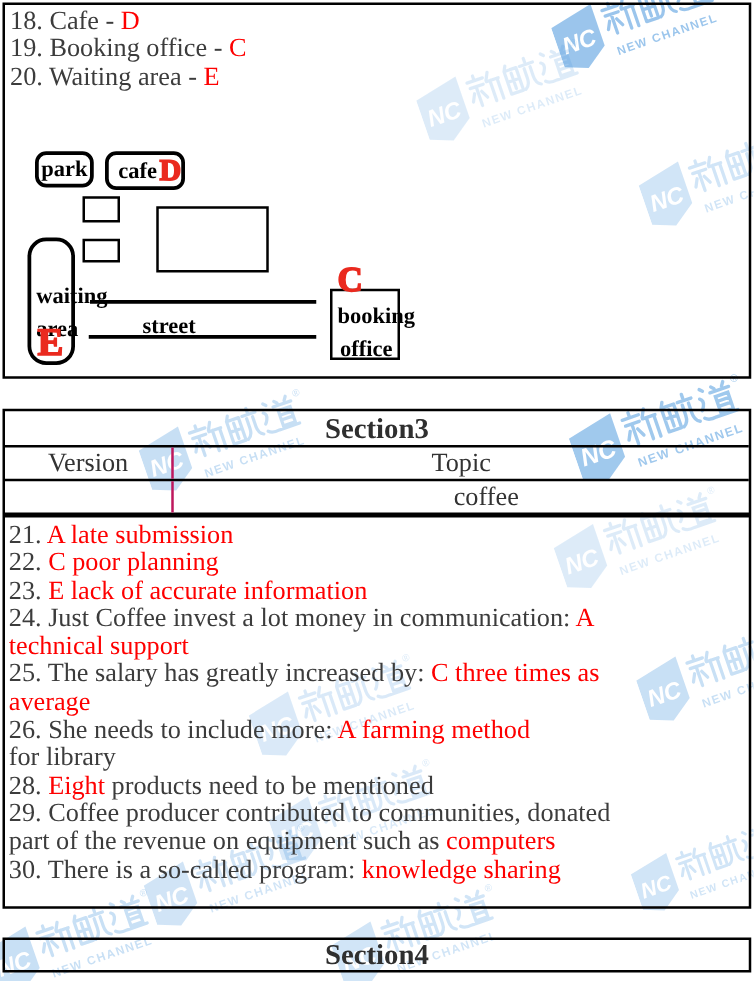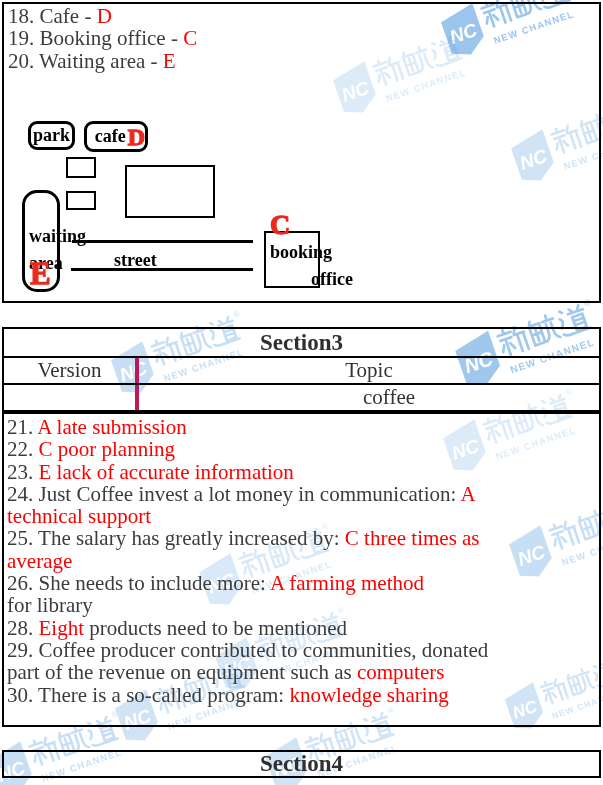--- a/index.html
+++ b/index.html
@@ -39,21 +39,21 @@
     height:29px;border-bottom:2px solid #000;display:flex;align-items:center;justify-content:center;
     font-weight:bold;font-size:23px;color:#2f2f2f;
   }
   .tbl-row{display:grid;grid-template-columns:135px 1fr;}
   .tbl-row.hdr{height:26px;border-bottom:2px solid #000;}
   .tbl-row.val{flex:1;gap:40px;}
   .tbl-cell{
     display:flex;align-items:center;justify-content:center;
     font-size:21px;color:#333333;
   }
-  .tbl-cell.first{border-right:4px solid #be185d;}
+  .tbl-cell.first{border-right:2px solid #be185d;}
   
   #sec4Box{left:2px;top:750px;width:599px;height:28px;display:flex;align-items:center;justify-content:center;
     font-weight:bold;font-size:23px;color:#2f2f2f;}
 </style>
 </head>
 <body>
 
 <svg width="0" height="0" style="position:absolute" aria-hidden="true">
   <defs>
     <g id="nc-logo">
@@ -169,21 +169,21 @@
     <span class="map-label" style="left:29px;top:253px;">area</span>
     <span class="map-letter" style="left:30px;top:258px;font-size:31px;">E</span>
 
     <div class="street-line" style="left:72px;top:240px;width:181px;"></div>
     <div class="street-line" style="left:71px;top:268px;width:182px;"></div>
     <span class="map-label" style="left:114px;top:250px;">street</span>
 
     <div class="map-box plain" style="left:264px;top:231px;width:56px;height:57px;"></div>
     <span class="map-letter" style="left:270px;top:211px;font-size:28px;">C</span>
     <span class="map-label" style="left:270px;top:242px;">booking</span>
-    <span class="map-label" style="left:272px;top:269px;margin-left:39px;">office</span>
+    <span class="map-label" style="left:272px;top:269px;">office</span>
 
     <div class="bx" id="sec3Table">
       <div class="tbl-title-row">
         <span>Section3</span>
       </div>
       <div class="tbl-row hdr">
         <div class="tbl-cell first">Version</div>
         <div class="tbl-cell">Topic</div>
       </div>
       <div class="tbl-row val">

